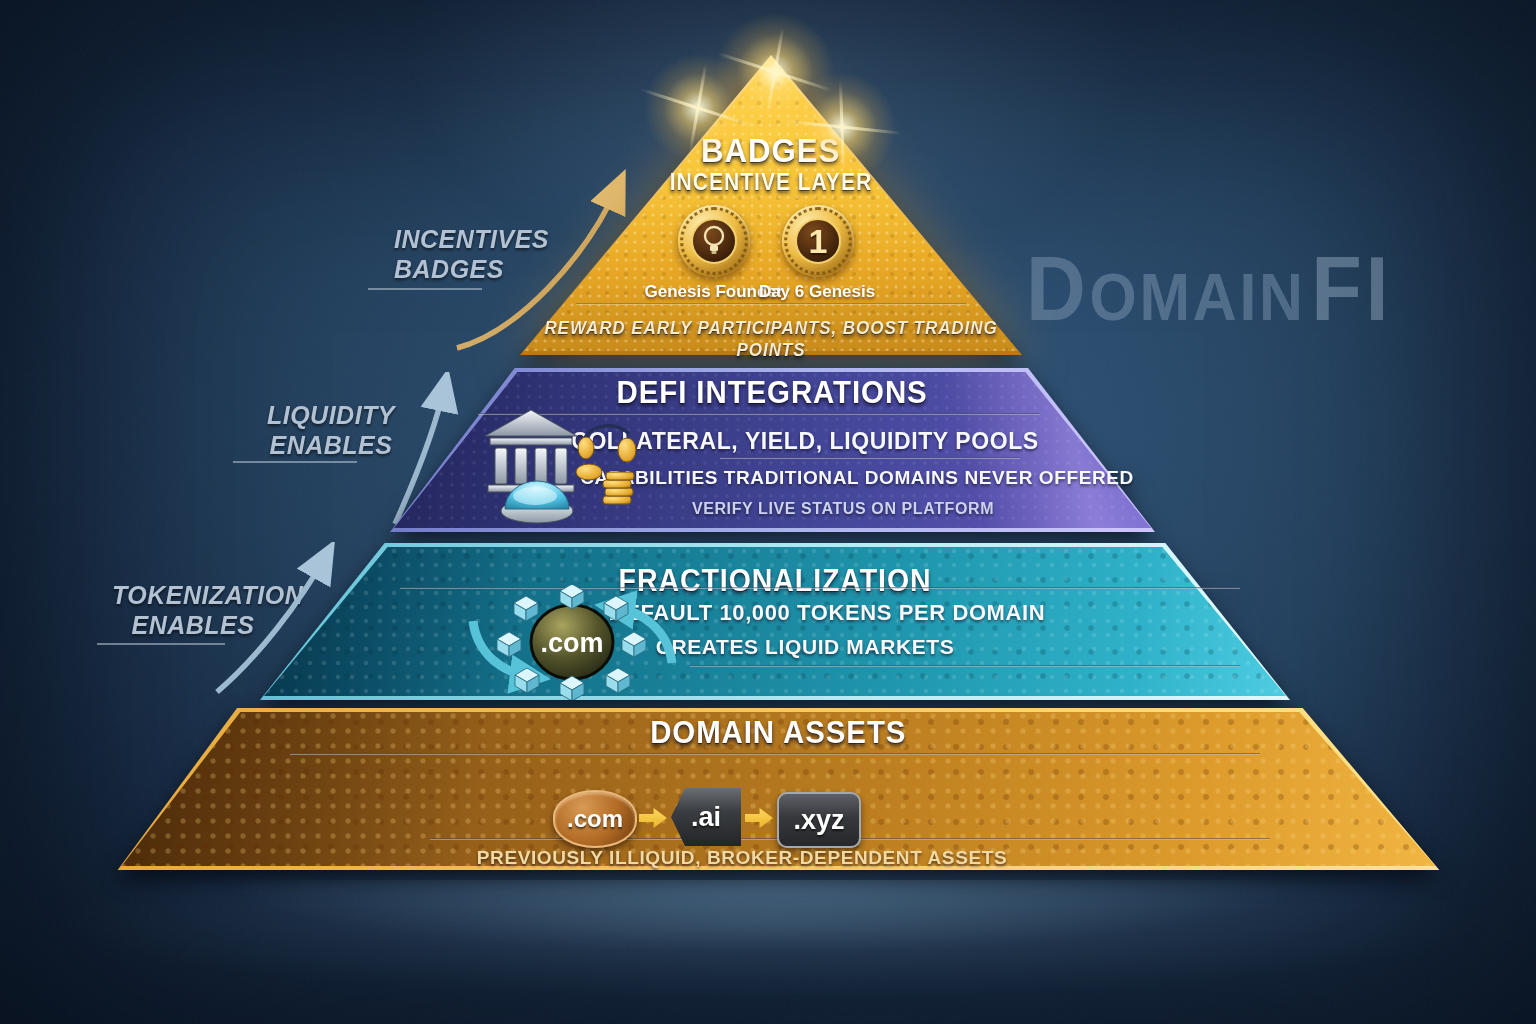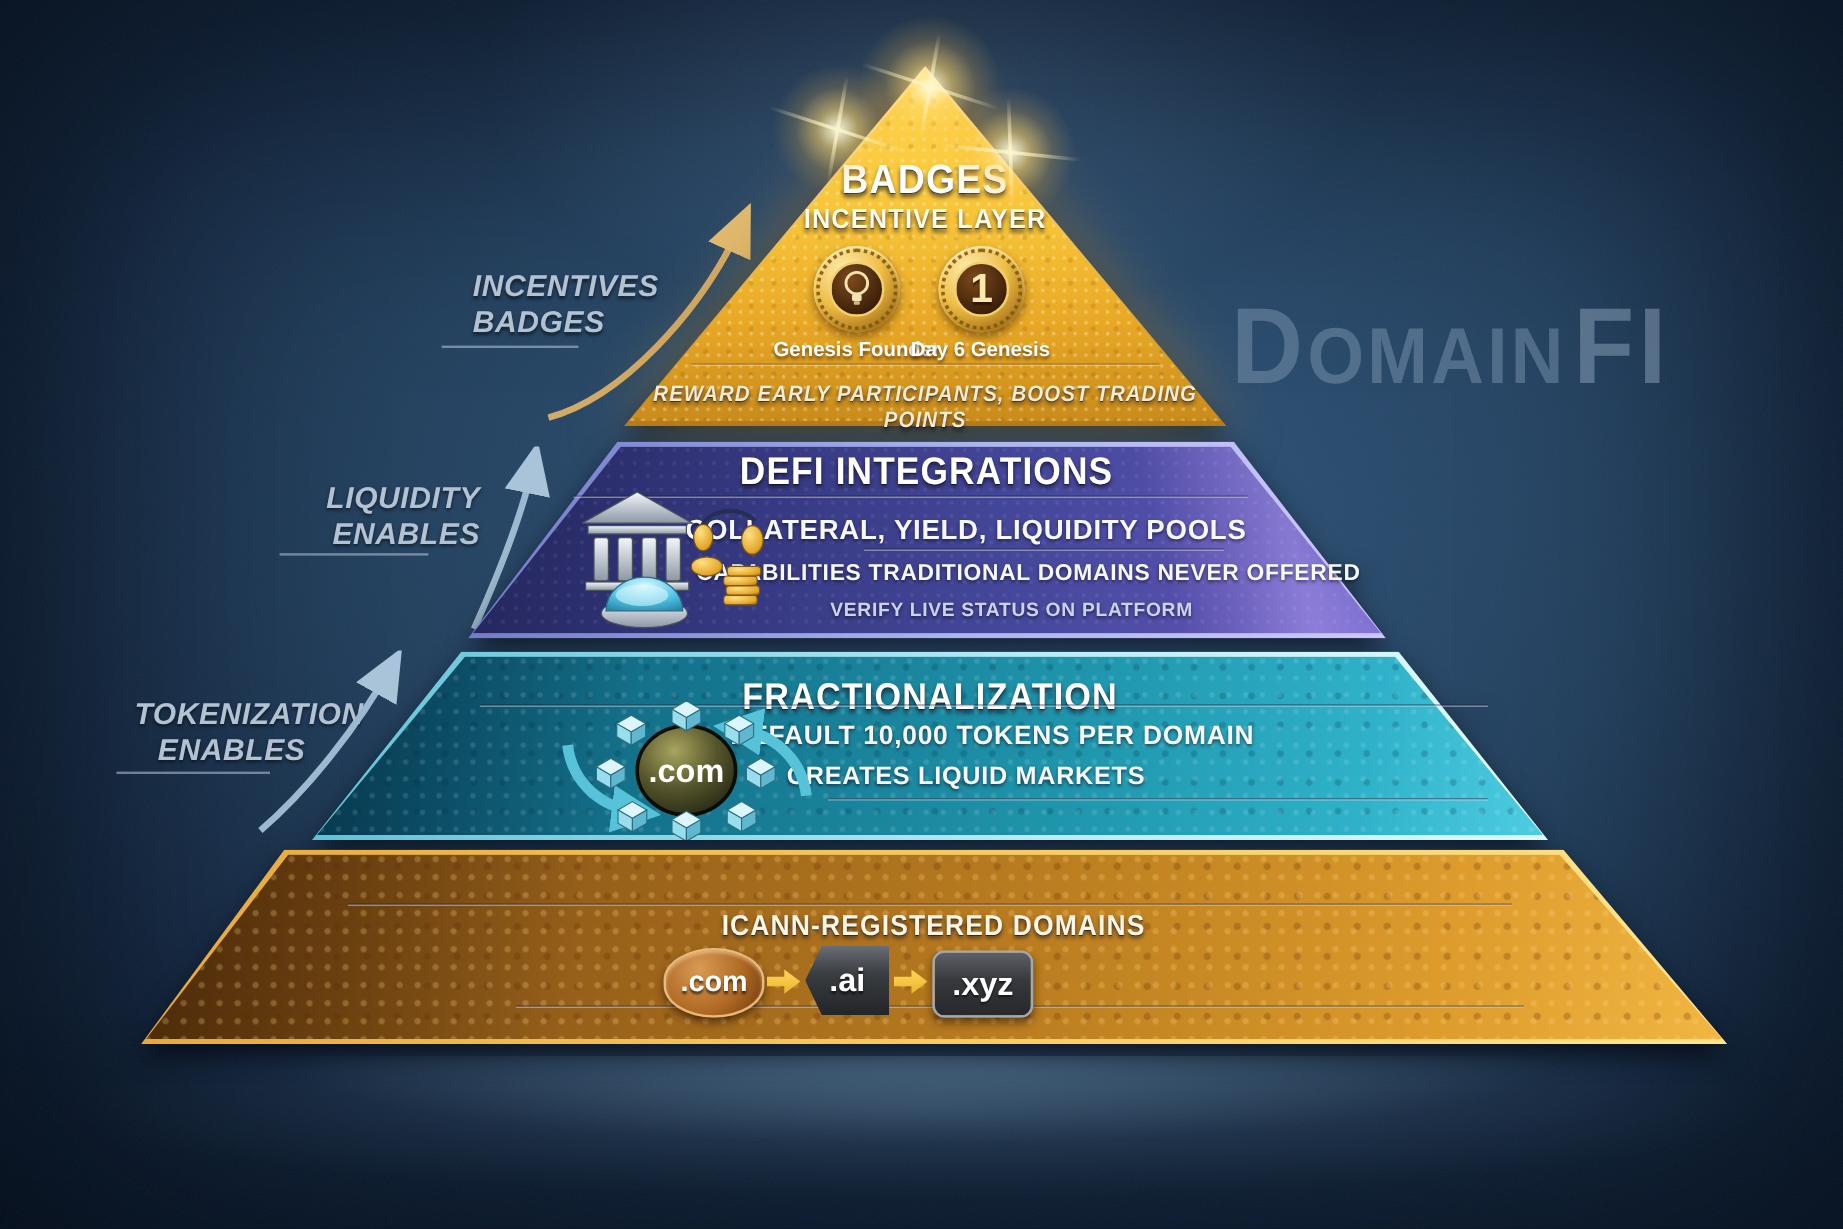--- a/index.html
+++ b/index.html
@@ -121,21 +121,21 @@
   <div class="watermark">
     <span class="wm-big">D</span><span class="wm-small">OMAIN</span><span class="wm-big wm-fi">FI</span>
   </div>
 
   <div class="side-label" style="left:394px;top:224px;width:130px;text-align:left;">
     <div>INCENTIVES</div>
     <div>BADGES</div>
   </div>
   <div class="underline" style="left:368px;top:288px;width:114px;"></div>
 
-  <div class="side-label" style="left:262px;top:400px;width:138px;text-align:right;">
+  <div class="side-label" style="left:262px;top:400px;width:138px;text-align:center;">
     <div>LIQUIDITY</div>
     <div>ENABLES</div>
   </div>
   <div class="underline" style="left:233px;top:461px;width:124px;"></div>
 
   <div class="side-label" style="left:112px;top:580px;width:162px;text-align:center;">
     <div>TOKENIZATION</div>
     <div>ENABLES</div>
   </div>
   <div class="underline" style="left:97px;top:643px;width:128px;"></div>
@@ -313,26 +313,27 @@
             <polygon points="-12,-3 0,4 0,15 -12,8" fill="#9adeee"></polygon>
             <polygon points="12,-3 0,4 0,15 12,8" fill="#5fb7d0"></polygon>
           </g>
       </g>
     </svg>
   </div>
 
   <div class="layer orange-wrap" style="left:115px;top:708px;width:1327px;height:162px;">
     <div class="shape trap-o orange-border"></div>
     <div class="fill trap-o orange-fill"></div>
+    <div class="lv-title" style="top:6px;font-size:32px;"><span class="cond">DOMAIN ASSETS</span></div>
     <div class="sep" style="left:175px;width:970px;top:45px;"></div>
-    <div class="lv-title" style="top:50px;font-size:24px;color:#fdf6e4;"><span class="cond">ICANN-REGISTERED DOMAINS</span></div>
 
     <div class="sep" style="left:315px;width:840px;top:130px;"></div>
 
     <div class="chip chip-com" style="left:438px;top:82px;width:80px;height:54px;">.com</div>
     <div class="chip-arrow" style="left:524px;top:99px;width:28px;height:22px;"></div>
     <div class="chip chip-ai" style="left:556px;top:80px;width:70px;height:58px;">.ai</div>
     <div class="chip-arrow" style="left:630px;top:99px;width:28px;height:22px;"></div>
     <div class="chip chip-xyz" style="left:662px;top:84px;width:80px;height:52px;">.xyz</div>
 
+    <div class="lv-sub orange-footer" style="top:139px;left:627px;transform:translateX(-50%);font-size:19px;">PREVIOUSLY ILLIQUID, BROKER-DEPENDENT ASSETS</div>
   </div>
 
 </div>
 
 </body></html>

